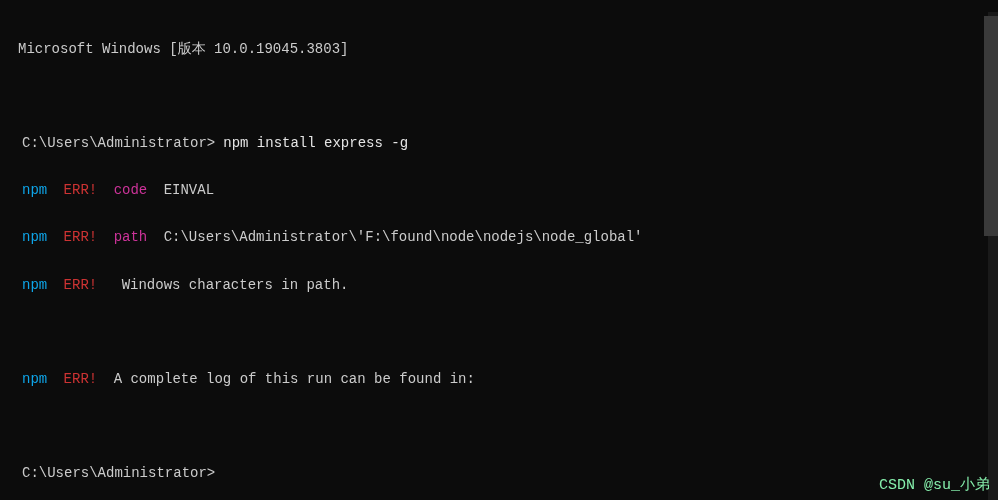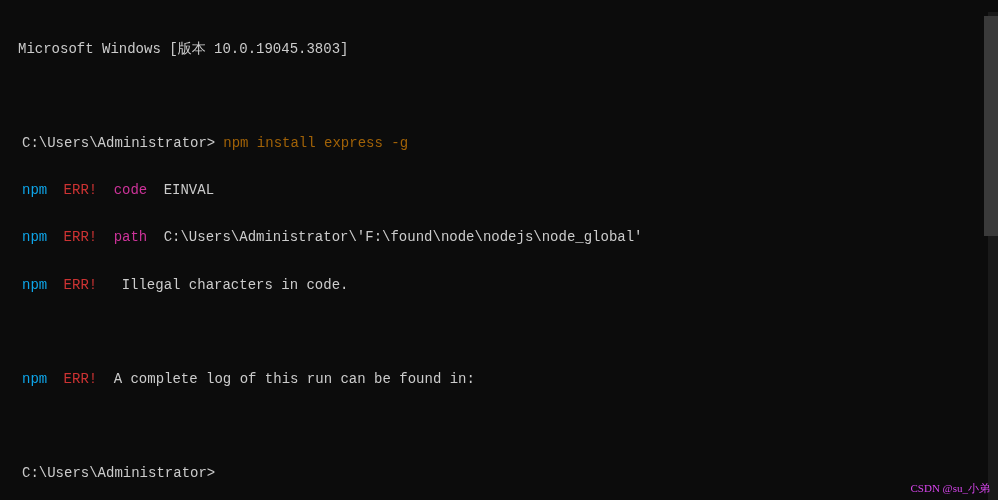--- a/index.html
+++ b/index.html
@@ -13,32 +13,32 @@
       line-height: 1.4;
       position: relative;
       overflow: hidden;
     }
     .terminal {
       padding: 4px 2px;
       white-space: pre;
     }
     .line { display: block; }
     .prompt { color: #cccccc; }
-    .cmd { color: #a16207; }
+    .cmd { color: #e5e5e5; }
     .err-prefix { color: #0ea5e9; }
     .err-tag { color: #cc3333; }
     .err-key { color: #cc3399; }
     .err-text { color: #cccccc; }
     .watermark {
       position: absolute;
       bottom: 8px;
       right: 12px;
-      color: #d946ef;
-      font-size: 11px;
-      font-family: Liberation Serif, serif;
+      color: #86efac;
+      font-size: 15px;
+      font-family: Liberation Mono, monospace;
     }
     .scrollbar-track {
       position: absolute;
       right: 0;
       top: 0;
       width: 14px;
       height: 100%;
       background: #1a1a1a;
     }
     .scrollbar-thumb {
@@ -52,21 +52,21 @@
   </style>
 </head>
 <body>
 
 <div class="terminal">
 <span class="line">Microsoft Windows [版本 10.0.19045.3803]</span>
 <span class="line"> </span>
 <span class="line"><span class="prompt">C:\Users\Administrator&gt;</span><span class="cmd">npm install express -g</span></span>
 <span class="line"><span class="err-prefix">npm </span><span class="err-tag">ERR! </span><span class="err-key">code</span><span class="err-text"> EINVAL</span></span>
 <span class="line"><span class="err-prefix">npm </span><span class="err-tag">ERR! </span><span class="err-key">path</span><span class="err-text"> C:\Users\Administrator\'F:\found\node\nodejs\node_global'</span></span>
-<span class="line"><span class="err-prefix">npm </span><span class="err-tag">ERR! </span><span class="err-key"></span><span class="err-text">Illegal characters in code.</span></span>
+<span class="line"><span class="err-prefix">npm </span><span class="err-tag">ERR! </span><span class="err-key"></span><span class="err-text">Windows characters in path.</span></span>
 <span class="line"> </span>
 <span class="line"><span class="err-prefix">npm </span><span class="err-tag">ERR! </span><span class="err-text">A complete log of this run can be found in:</span></span>
 <span class="line"> </span>
 <span class="line"><span class="prompt">C:\Users\Administrator&gt;</span></span>
 </div>
 
 <div class="scrollbar-track">
   <div class="scrollbar-thumb"></div>
 </div>
 

